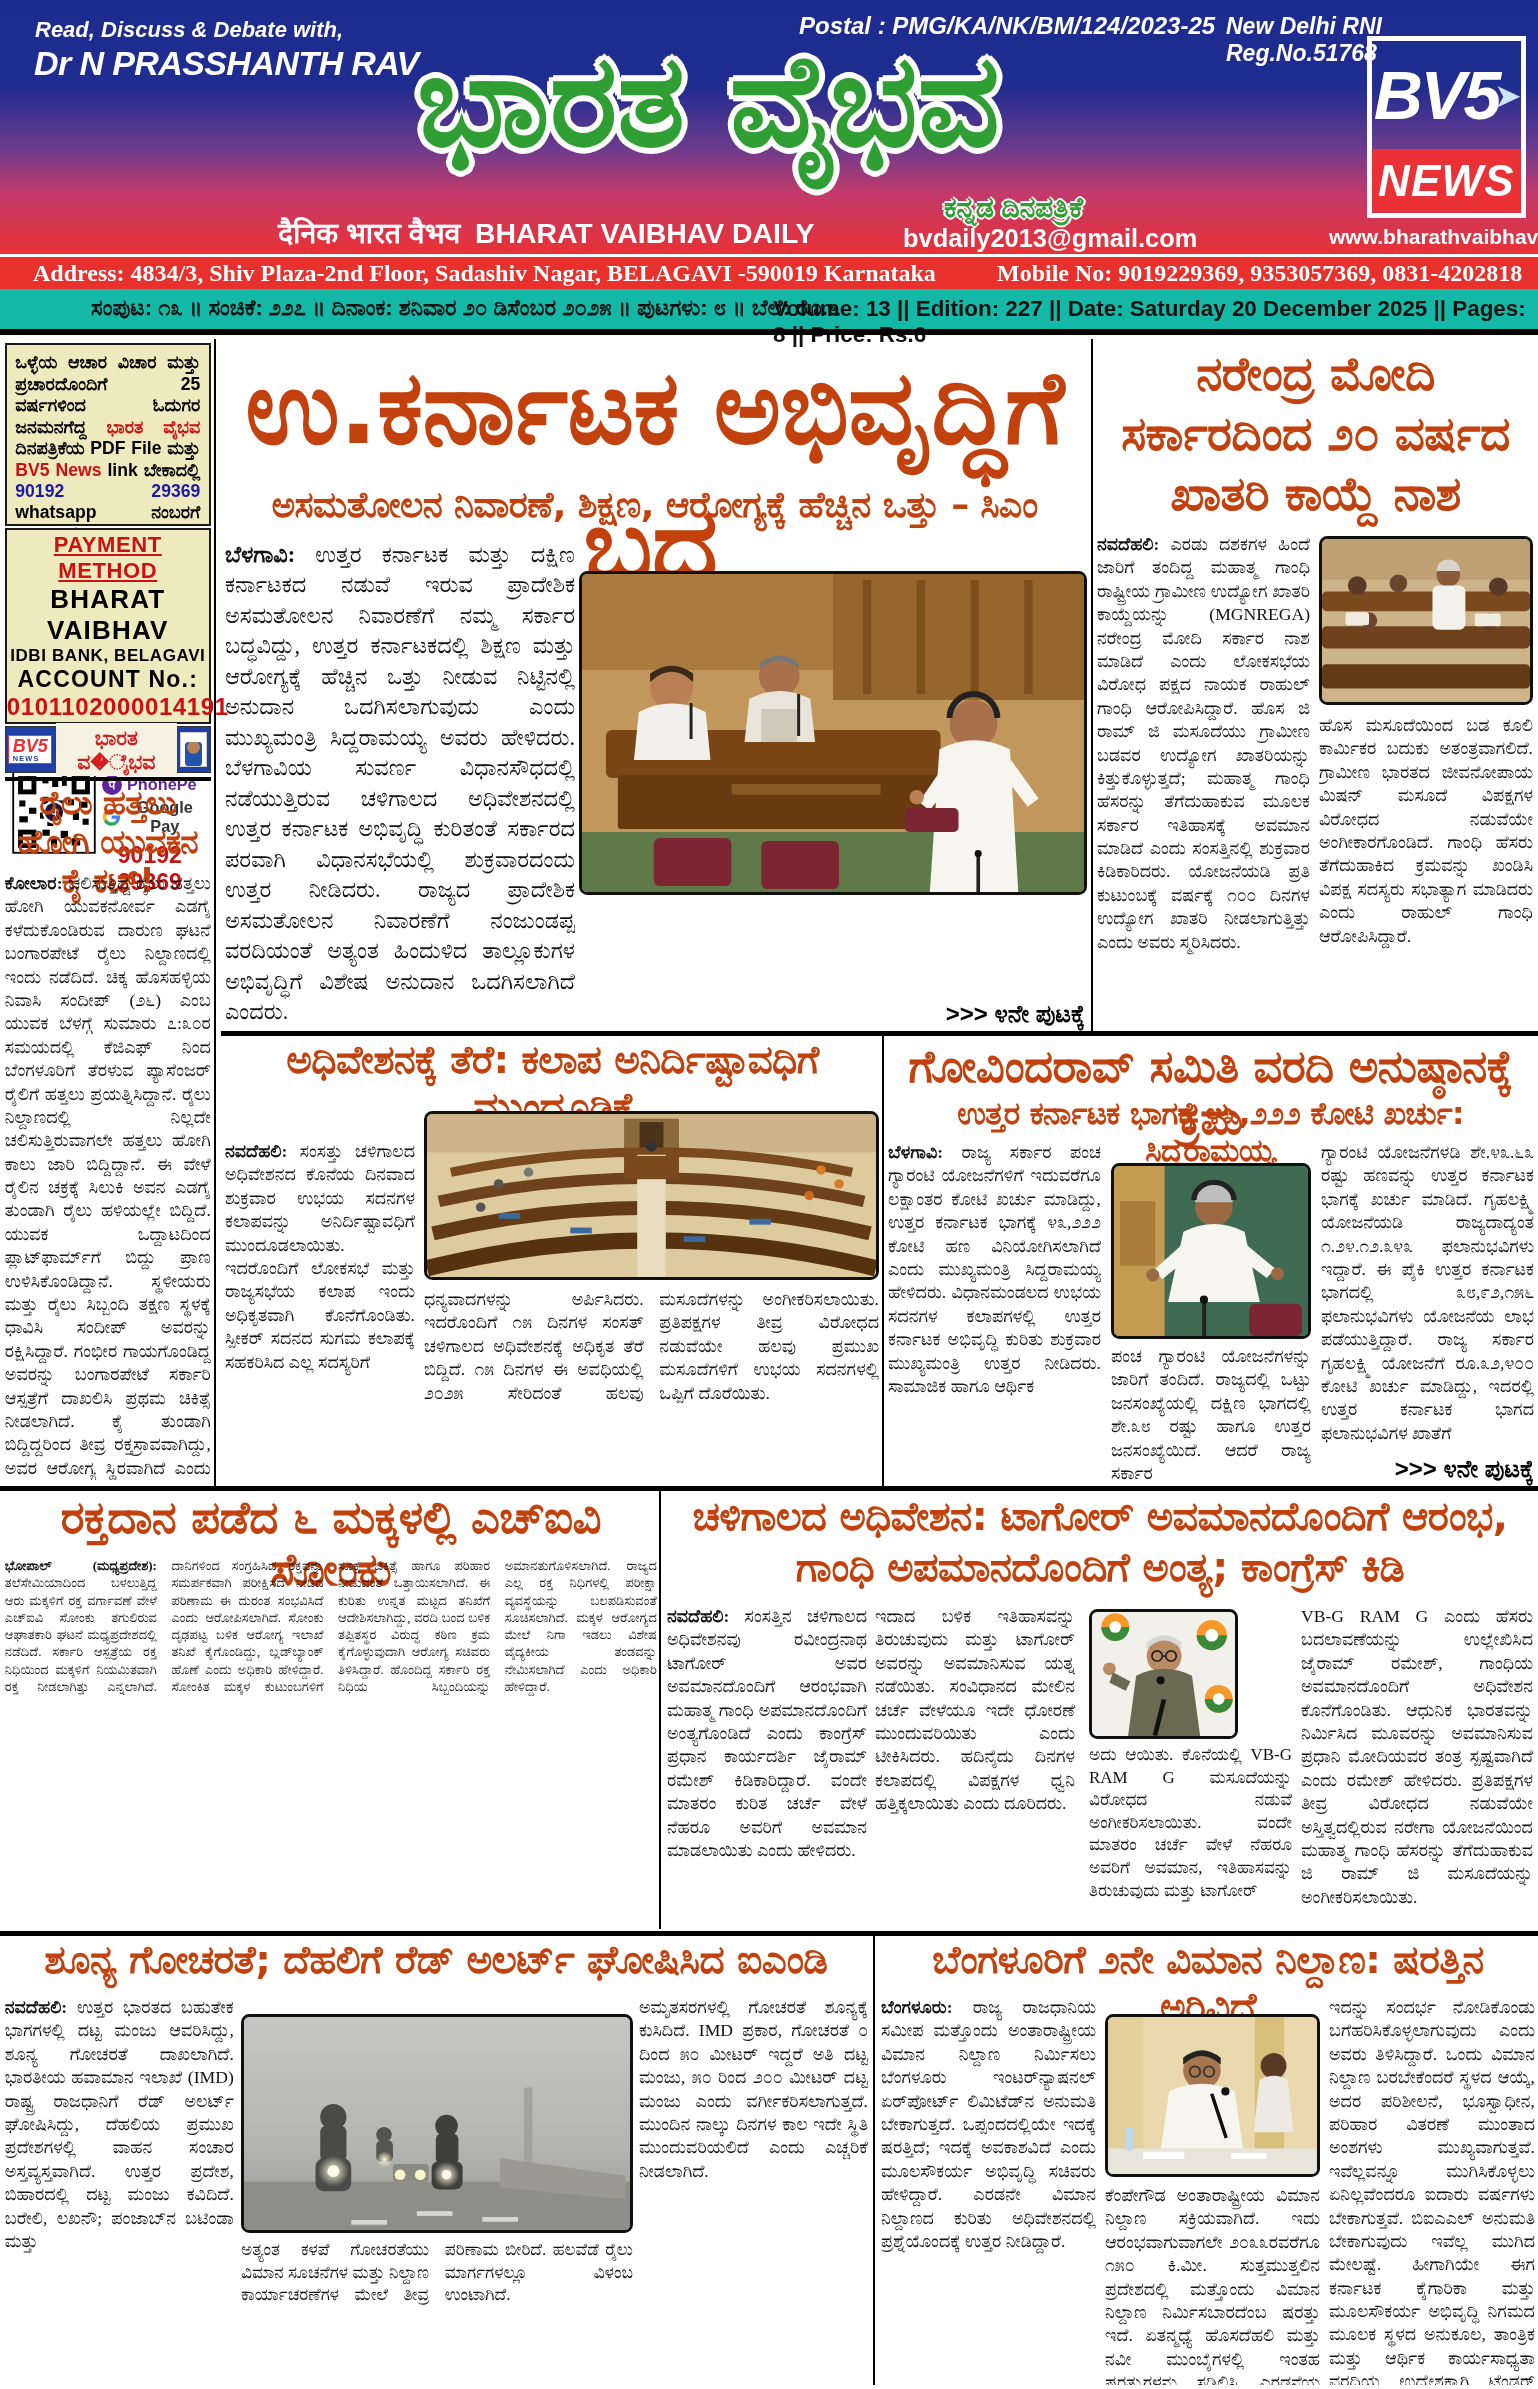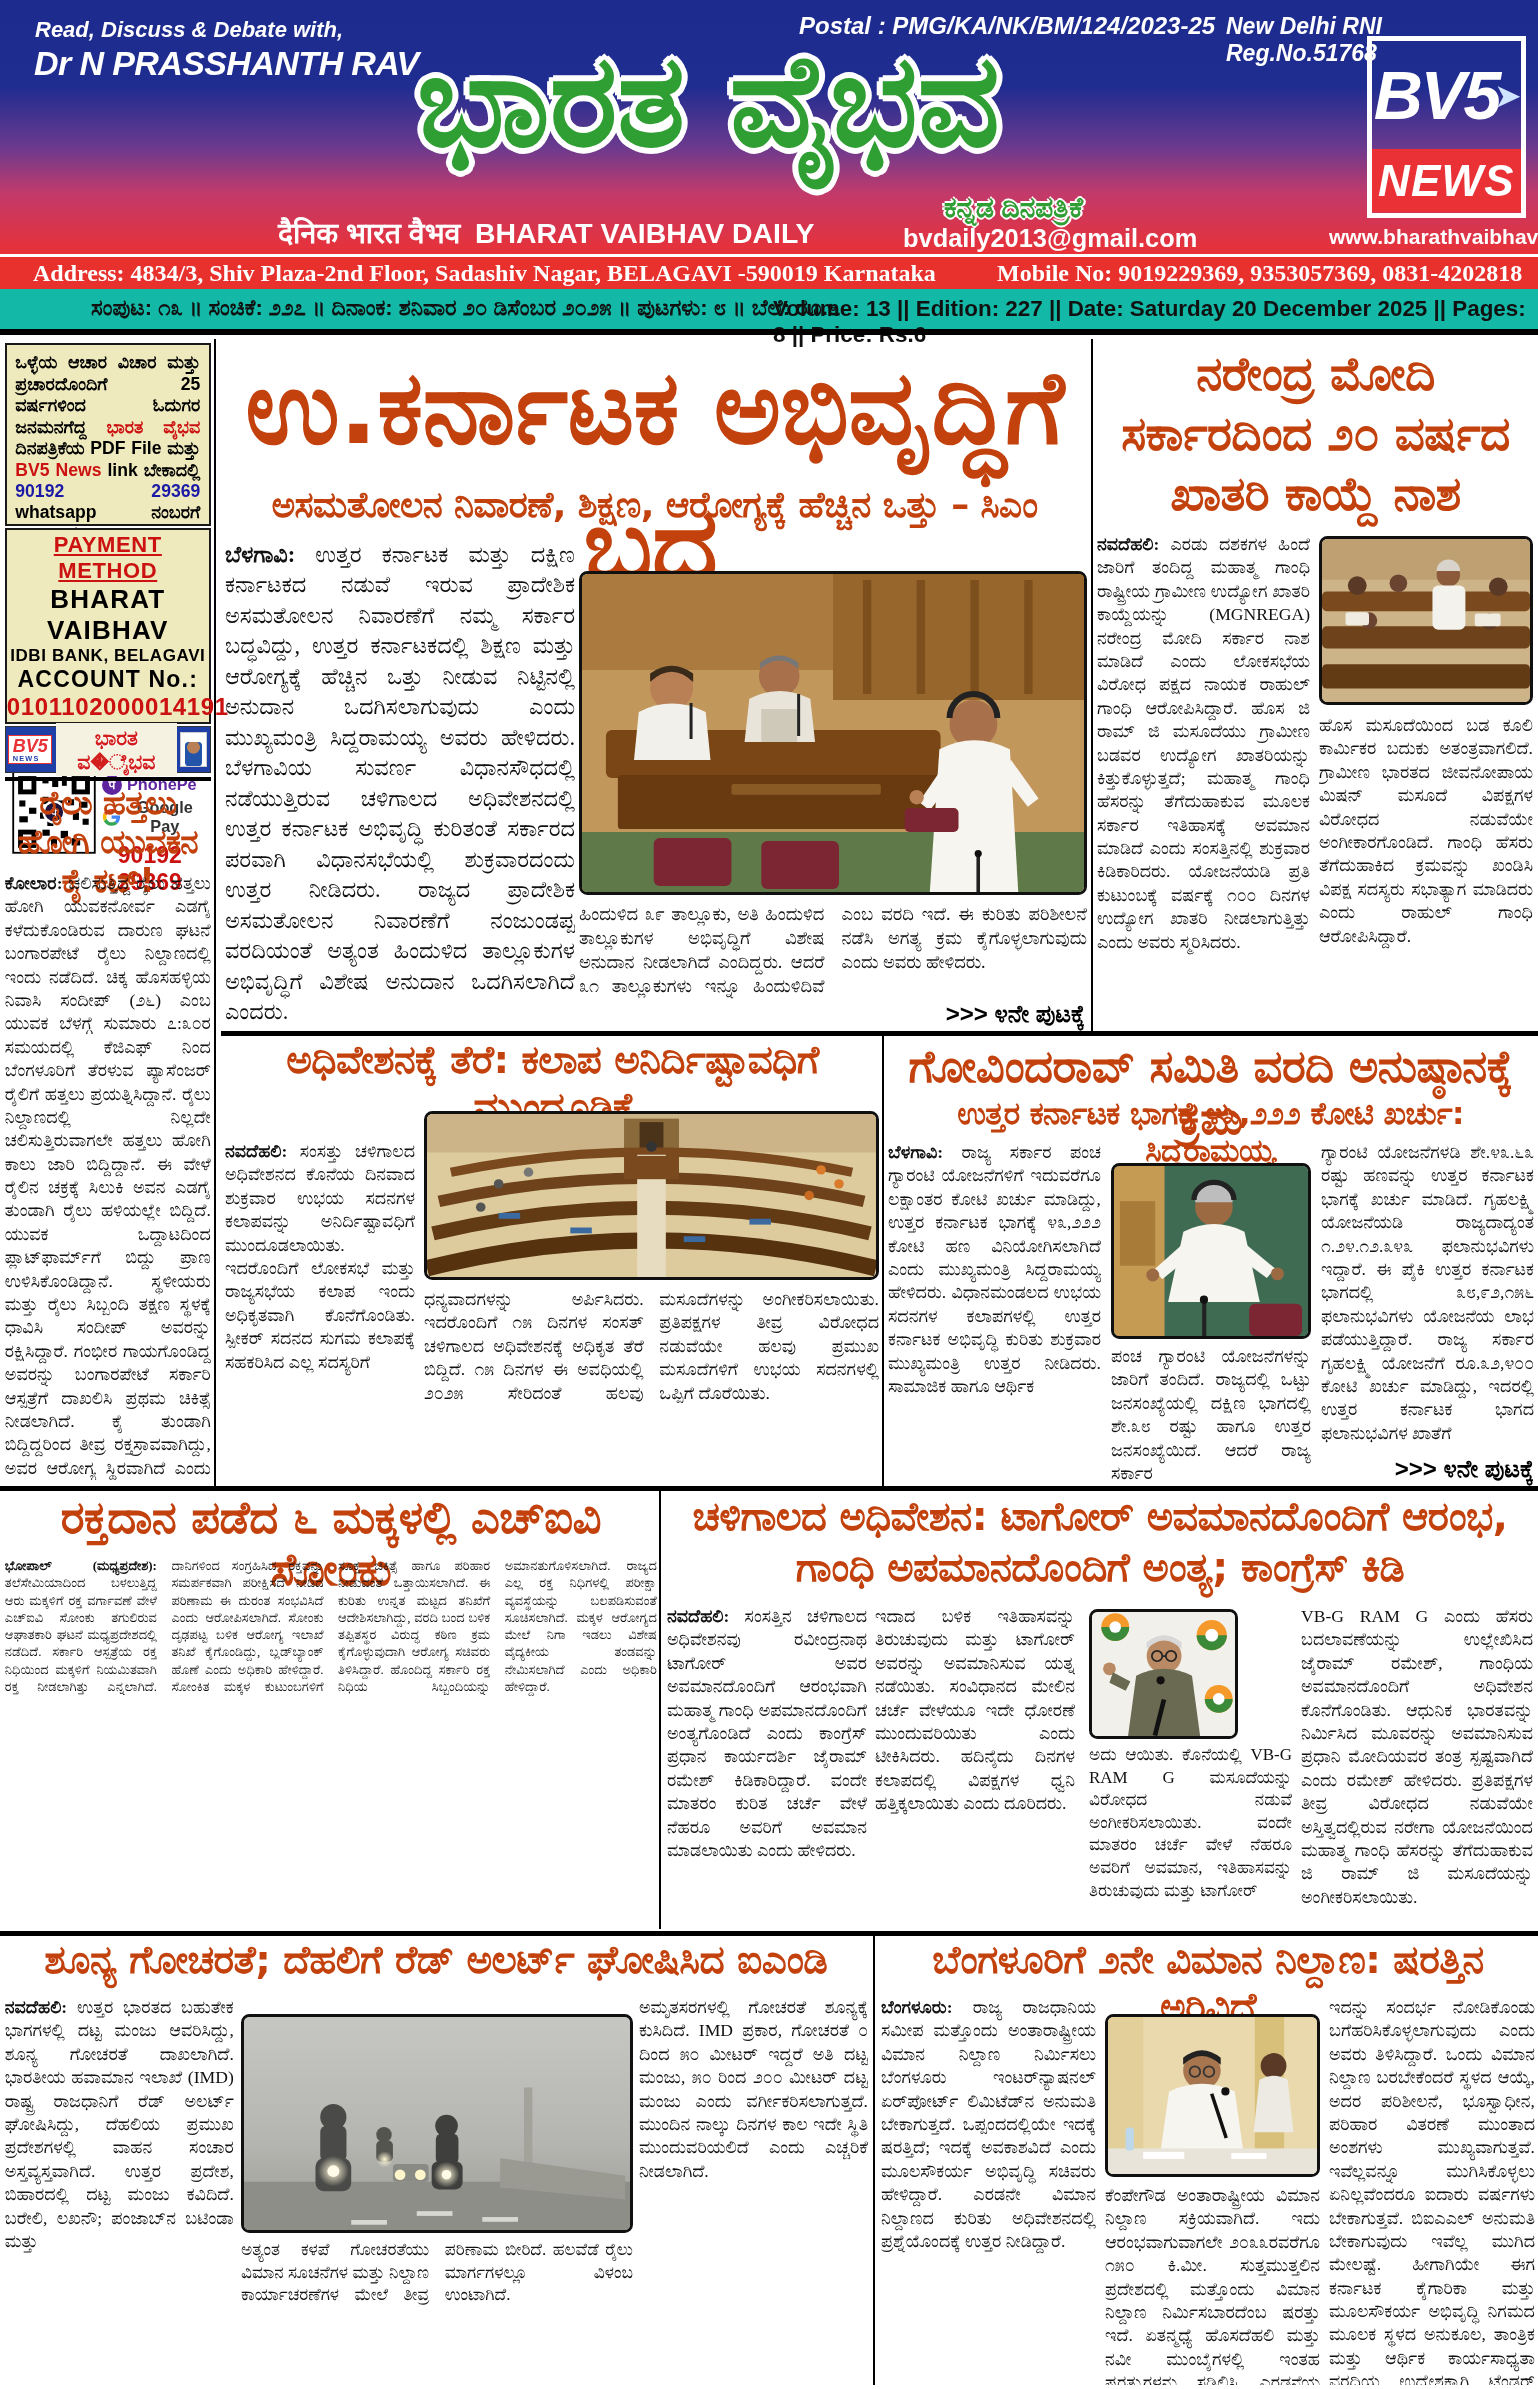--- a/index.html
+++ b/index.html
@@ -286,21 +286,20 @@
       <path d="M612 310 l-48 70 18 14 44 -58 z" fill="#f7f5ef"></path>
       <path d="M718 310 l46 64 -18 14 -42 -54 z" fill="#f7f5ef"></path>
       <circle cx="560" cy="372" r="12" fill="#b97f55"></circle>
       <rect x="540" y="390" width="90" height="40" rx="8" fill="#7c2633"></rect>
       <rect x="120" y="440" width="130" height="80" rx="10" fill="#7c2633"></rect>
       <rect x="300" y="445" width="130" height="80" rx="10" fill="#7c2633"></rect>
       <rect x="660" y="470" width="6" height="60" fill="#222"></rect>
         <circle cx="663" cy="466" r="6" fill="#111"></circle>
     </svg>
   </div>
-  <div class="abs bodytxt main-b2">ಹಿಂದುಳಿದ ೩೯ ತಾಲ್ಲೂಕು, ಅತಿ ಹಿಂದುಳಿದ ತಾಲ್ಲೂಕುಗಳ ಅಭಿವೃದ್ಧಿಗೆ ವಿಶೇಷ ಅನುದಾನ ನೀಡಲಾಗಿದೆ ಎಂದಿದ್ದರು. ಆದರೆ ೩೧ ತಾಲ್ಲೂಕುಗಳು ಇನ್ನೂ ಹಿಂದುಳಿದಿವೆ ಎಂಬ ವರದಿ ಇದೆ. ಈ ಕುರಿತು ಪರಿಶೀಲನೆ ನಡೆಸಿ ಅಗತ್ಯ ಕ್ರಮ ಕೈಗೊಳ್ಳಲಾಗುವುದು ಎಂದು ಅವರು ಹೇಳಿದರು.</div>
   <div class="abs cont main-cont">&gt;&gt;&gt; ೪ನೇ ಪುಟಕ್ಕೆ</div>
 
   <div class="abs rule" style="left:1091px;top:339px;width:1.8px;height:693px"></div>
 
   <div class="abs hl modi-hl">ನರೇಂದ್ರ ಮೋದಿ ಸರ್ಕಾರದಿಂದ ೨೦ ವರ್ಷದ ಖಾತರಿ ಕಾಯ್ದೆ ನಾಶ</div>
   <div class="abs bodytxt modi-b1">
     <span class="dl">ನವದೆಹಲಿ:</span><span> ಎರಡು ದಶಕಗಳ ಹಿಂದೆ ಜಾರಿಗೆ ತಂದಿದ್ದ ಮಹಾತ್ಮ ಗಾಂಧಿ ರಾಷ್ಟ್ರೀಯ ಗ್ರಾಮೀಣ ಉದ್ಯೋಗ ಖಾತರಿ ಕಾಯ್ದೆಯನ್ನು (MGNREGA) ನರೇಂದ್ರ ಮೋದಿ ಸರ್ಕಾರ ನಾಶ ಮಾಡಿದೆ ಎಂದು ಲೋಕಸಭೆಯ ವಿರೋಧ ಪಕ್ಷದ ನಾಯಕ ರಾಹುಲ್ ಗಾಂಧಿ ಆರೋಪಿಸಿದ್ದಾರೆ. ಹೊಸ ಜಿ ರಾಮ್ ಜಿ ಮಸೂದೆಯು ಗ್ರಾಮೀಣ ಬಡವರ ಉದ್ಯೋಗ ಖಾತರಿಯನ್ನು ಕಿತ್ತುಕೊಳ್ಳುತ್ತದೆ; ಮಹಾತ್ಮ ಗಾಂಧಿ ಹೆಸರನ್ನು ತೆಗೆದುಹಾಕುವ ಮೂಲಕ ಸರ್ಕಾರ ಇತಿಹಾಸಕ್ಕೆ ಅವಮಾನ ಮಾಡಿದೆ ಎಂದು ಸಂಸತ್ತಿನಲ್ಲಿ ಶುಕ್ರವಾರ ಕಿಡಿಕಾರಿದರು. ಯೋಜನೆಯಡಿ ಪ್ರತಿ ಕುಟುಂಬಕ್ಕೆ ವರ್ಷಕ್ಕೆ ೧೦೦ ದಿನಗಳ ಉದ್ಯೋಗ ಖಾತರಿ ನೀಡಲಾಗುತ್ತಿತ್ತು ಎಂದು ಅವರು ಸ್ಮರಿಸಿದರು.</span>
   </div>
   <div class="abs photo modi-photo">
     <svg viewBox="0 0 354 280" preserveAspectRatio="none">

